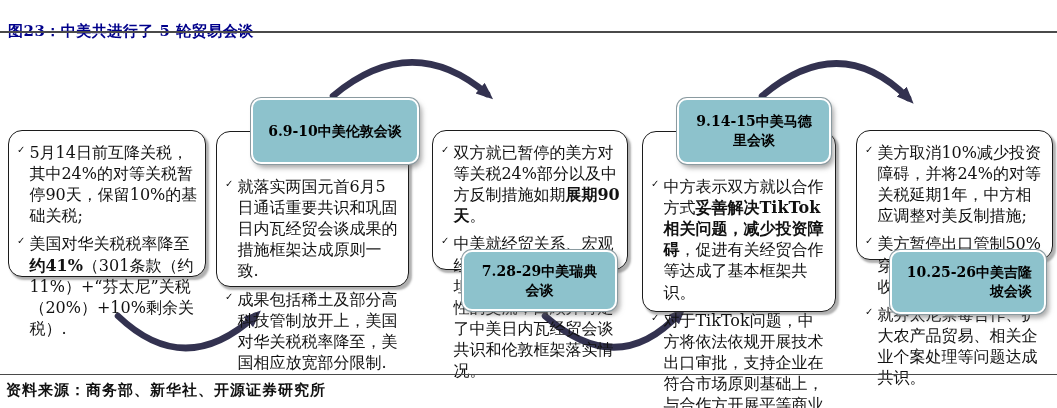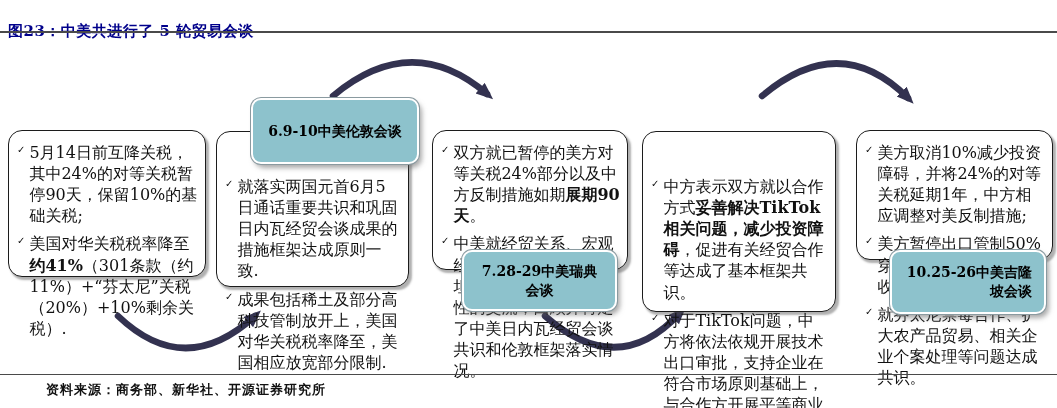--- a/index.html
+++ b/index.html
@@ -20,23 +20,22 @@
   .title-rule {
     position: absolute; left: 0; top: 31px; width: 1057px; height: 2px;
     background: #4a4a4a;
   }
   .footer-rule {
     position: absolute; left: 0; top: 374px; width: 1057px; height: 1px;
     background: #4a4a4a;
   }
   .source-line {
     position: absolute; left: 6px; top: 381px;
-    font-size: 13px; font-weight: bold; color: #111;
+    font-size: 15px; font-weight: bold; color: #111;
     letter-spacing: 1px;
-    margin-left: 40px;
   }
   .wbox {
     position: absolute;
     background: #ffffff;
     border: 1.5px solid #1c1c1c;
     border-radius: 14px;
     box-shadow: 2.5px 3px 2px rgba(80,80,80,.45);
     padding: 11px 7px 6px 8px;
   }
   .wbox.teal-above { padding-top: 44px; }
@@ -146,20 +145,21 @@
       <div class="bullet">
         <span class="check">✓</span>
         <span class="bt"><span>中方表示双方就以合作方式</span><b>妥善解决TikTok相关问题，减少投资障碍</b><span>，促进有关经贸合作等达成了基本框架共识。</span></span>
       </div>
       <div class="bullet">
         <span class="check">✓</span>
         <span class="bt"><span>对于TikTok问题，中方将依法依规开展技术出口审批，支持企业在符合市场原则基础上，与合作方开展平等商业谈判。</span><b></b><span></span></span>
       </div>
     </div>
   </div>
+  <div class="tbox t4">9.14-15中美马德里会谈</div>
 
   <div class="wbox w5">
     <div class="bullets">
       <div class="bullet">
         <span class="check">✓</span>
         <span class="bt"><span>美方取消10%减少投资障碍，并将24%的对等关税延期1年，中方相应调整对美反制措施;</span><b></b><span></span></span>
       </div>
       <div class="bullet">
         <span class="check">✓</span>
         <span class="bt"><span>美方暂停出口管制50%穿透性规则、301船舶收费1年;</span><b></b><span></span></span>

